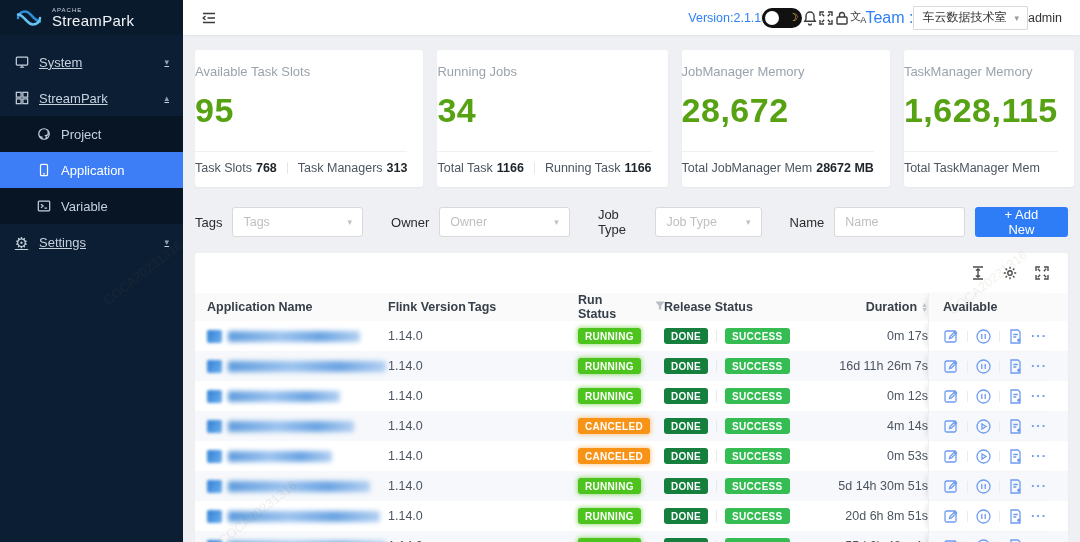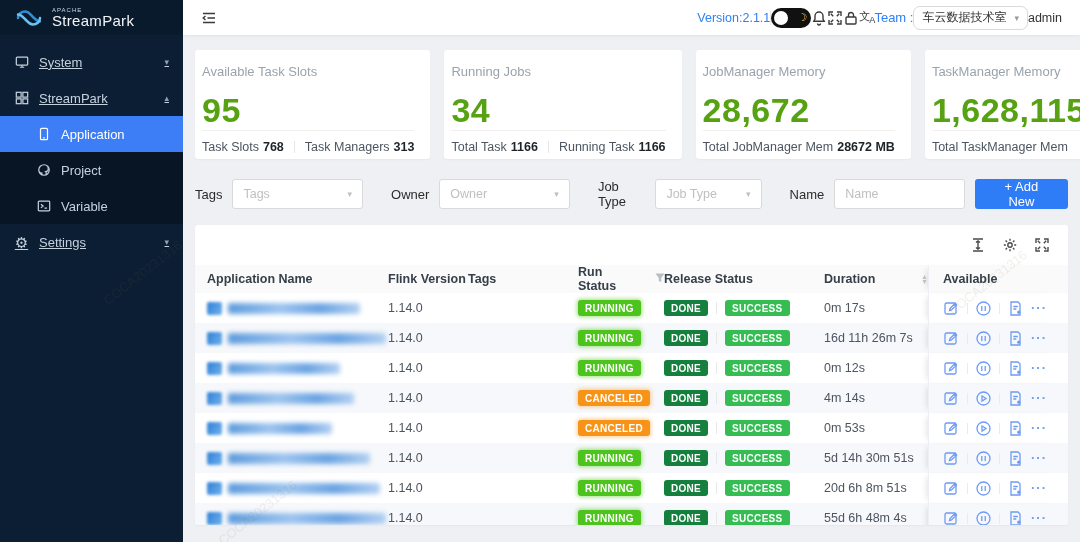--- a/index.html
+++ b/index.html
@@ -35,32 +35,32 @@
   .tb-right { margin-left:auto; display:flex; align-items:center; }
   .version { color:#2e81f7; font-size:12.5px; }
   .tb-sep { width:1px; height:14px; background:#e8e8e8; }
   .toggle { width:40px; height:20px; border-radius:10px; background:#111; position:relative;
             display:flex; align-items:center; cursor:pointer; }
   .toggle .knob { width:14px; height:14px; border-radius:50%; background:#fff; margin-left:3px; }
   .toggle .moon { position:absolute; right:4px; color:#f6c344; font-size:11px; }
   .tb-ico { width:16px; height:16px; display:inline-flex; cursor:pointer; }
   .tb-ico svg { width:16px; height:16px; stroke:#3a3a3a; fill:none; stroke-width:1.4; }
   .trans-ico { font-size:11px; color:#3a3a3a; cursor:pointer; letter-spacing:-1px; }
-  .team-label { color:#2e81f7; font-size:13px; }
-  .team-select { border:1px solid #d9d9d9; border-radius:7px; height:24px; padding:0 8px;
+  .team-label { color:#2e81f7; font-size:16px; }
+  .team-select { border:1px solid #d9d9d9; border-radius:1px; height:24px; padding:0 8px;
                  font-size:12px; color:#333; display:flex; align-items:center; gap:8px; cursor:pointer; background:#fff; }
   .team-select .chev { font-size:9px; color:#999; }
   .admin { font-size:12.5px; color:#333; cursor:pointer; }
 
   
   .content { position:absolute; left:183px; top:35px; right:0; bottom:0; background:#eef0f3;
              padding:15px 12px 0 12px; overflow:hidden; }
 
   .stats-row { display:flex; gap:14px; }
-  .stat-card { flex:1; background:#fff; border-radius:3px; padding:14px 16px 12px 7px; height:109px;
+  .stat-card { flex:1; background:#fff; border-radius:3px; padding:14px 16px 12px 0; height:137px;
                box-shadow:0 1px 2px rgba(0,0,0,.04); display:flex; flex-direction:column; }
   .stat-title { color:#9aa3ad; font-size:13px; }
   .stat-value { color:#56a213; font-size:34px; font-weight:bold; margin-top:12px; letter-spacing:.5px; }
   .stat-footer { margin-top:auto; border-top:1px solid #f0f0f0; padding-top:9px; font-size:12.5px;
                  color:#4c5560; display:flex; align-items:center; gap:8px; white-space:nowrap; }
   .stat-footer b { color:#1d2429; margin-left:4px; }
   .sf-div { width:1px; height:12px; background:#e6e6e6; margin:0 2px; }
 
   
   .filter-row { display:flex; align-items:center; margin-top:20px; gap:10px; }
@@ -84,21 +84,21 @@
   .thead, .trow { display:flex; align-items:center; padding:0 12px; }
   .thead { background:#fafafa; height:28px; color:#37404a; font-weight:bold; }
   .trow { height:30px; background:#fff; cursor:pointer; }
   .trow:nth-child(even) { background:#f6f8fb; }
   .c { display:flex; align-items:center; }
   .c-name { flex:1; min-width:0; gap:6px; }
   .c-ver  { width:80px; }
   .c-tags { width:110px; }
   .c-run  { width:86px;gap:33px; }
   .c-rel  { width:160px; gap:8px; }
-  .c-dur  { width:104px; justify-content:space-between; }
+  .c-dur  { width:104px; justify-content:flex-end; }
   .c-ops  { width:128px; gap:7px; justify-content:flex-start; padding-left:14px;
             border-left:1px solid #eceff3; align-self:stretch;
             box-shadow:-5px 0 6px -4px rgba(0,0,0,.12); }
   .thead .c-ops { box-shadow:-5px 0 6px -4px rgba(0,0,0,.12); }
   .funnel { margin-left:6px; }
   .funnel svg { width:10px; height:10px; fill:#b9bec4; }
   .sorter { display:flex; flex-direction:column; line-height:5px; font-size:7px; color:#c3c8cd; margin-left:4px; }
 
   .badge { display:inline-block; color:#fff; font-size:10px; font-weight:bold; border-radius:3px;
            padding:2.5px 7px; letter-spacing:.3px; }
@@ -152,37 +152,37 @@
             <rect x="1.5" y="1.5" width="5.5" height="5.5"></rect>
             <rect x="9" y="1.5" width="5.5" height="5.5"></rect>
             <rect x="1.5" y="9" width="5.5" height="5.5"></rect>
             <rect x="9" y="9" width="5.5" height="5.5"></rect>
           </svg>
       </span>
       <span>StreamPark</span>
       <span class="chev">▴</span>
     </div>
     <div class="submenu">
+      <div class="s-item">
+        <span class="m-icon">
+          <svg viewBox="0 0 16 16">
+              <circle cx="8" cy="8" r="6"></circle>
+              <path d="M5.5 13.5v-2c-2 .5-2.5-1-3-1.5M10.5 13.5v-2.2c0-.8-.2-1.2-.6-1.5 1.8-.2 3-.9 3-2.8 0-.8-.3-1.4-.7-1.9"></path>
+            </svg>
+        </span>
+        <span>Project</span>
+      </div>
       <div class="s-item active">
         <span class="m-icon">
           <svg viewBox="0 0 16 16">
               <rect x="4" y="1.5" width="8" height="13" rx="1.5"></rect>
               <path d="M7 12.5h2"></path>
             </svg>
         </span>
         <span>Application</span>
-      </div>
-      <div class="s-item">
-        <span class="m-icon">
-          <svg viewBox="0 0 16 16">
-              <circle cx="8" cy="8" r="6"></circle>
-              <path d="M5.5 13.5v-2c-2 .5-2.5-1-3-1.5M10.5 13.5v-2.2c0-.8-.2-1.2-.6-1.5 1.8-.2 3-.9 3-2.8 0-.8-.3-1.4-.7-1.9"></path>
-            </svg>
-        </span>
-        <span>Project</span>
       </div>
       <div class="s-item">
         <span class="m-icon">
           <svg viewBox="0 0 16 16">
               <rect x="1.5" y="2.5" width="13" height="11" rx="1"></rect>
               <path d="M4.5 6l2.5 2-2.5 2M8.5 10.5h3"></path>
             </svg>
         </span>
         <span>Variable</span>
       </div>

